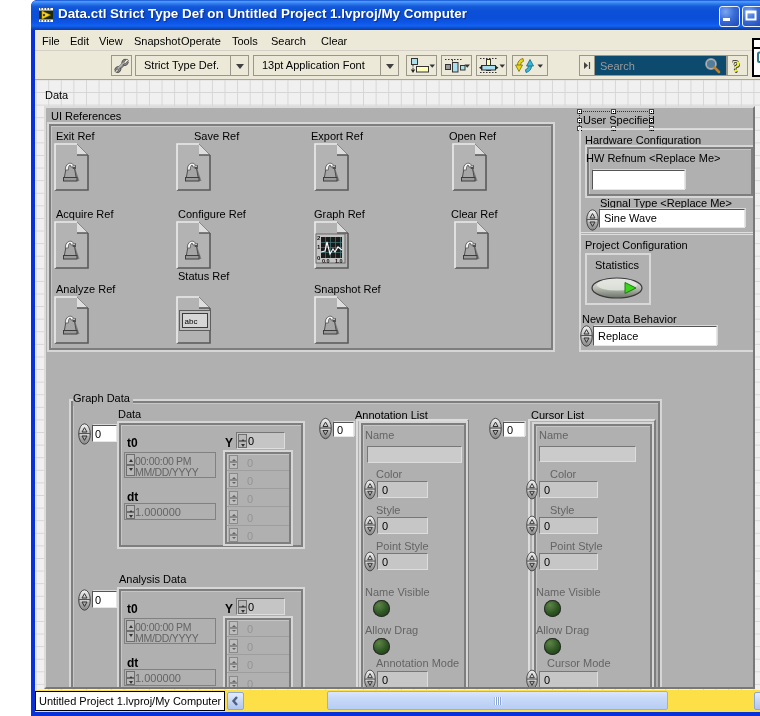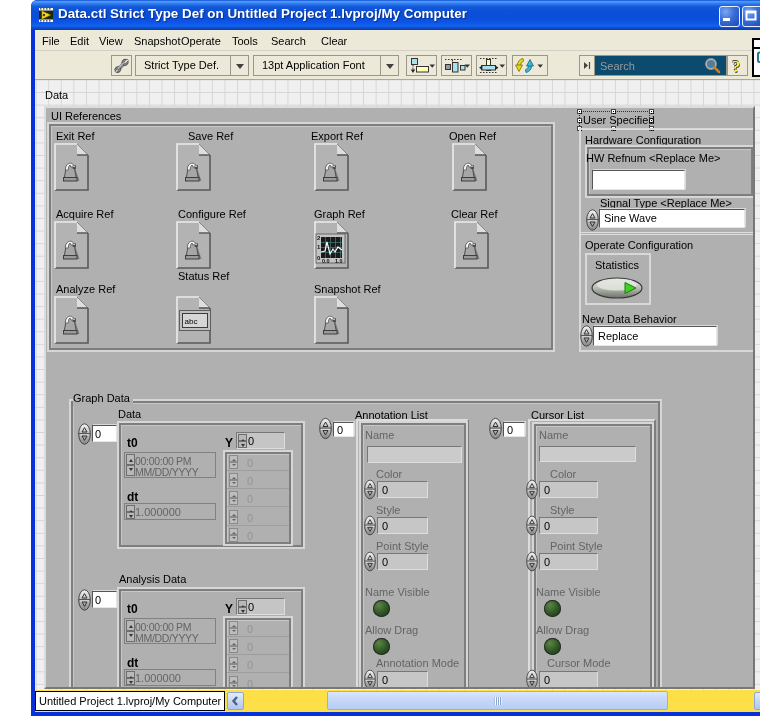--- a/index.html
+++ b/index.html
@@ -235,21 +235,21 @@
       </g>
     </svg>
   </div>
   <div id="panel" class="abs">
     <div class="lbl" style="left:10px;top:9px">Data</div>
     <div id="backdrop" class="abs">
 
       <div class="lbl" style="left:5px;top:2px">UI References</div>
       <div class="sunk" style="left:3px;top:16px;width:504px;height:226px"></div>
       <div class="lbl" style="left:10px;top:22px">Exit Ref</div>
-      <div class="lbl" style="left:142px;top:22px">Save Ref</div>
+      <div class="lbl" style="left:148px;top:22px">Save Ref</div>
       <div class="lbl" style="left:265px;top:22px">Export Ref</div>
       <div class="lbl" style="left:403px;top:22px">Open Ref</div>
       <div class="lbl" style="left:10px;top:100px">Acquire Ref</div>
       <div class="lbl" style="left:132px;top:100px">Configure Ref</div>
       <div class="lbl" style="left:268px;top:100px">Graph Ref</div>
       <div class="lbl" style="left:405px;top:100px">Clear Ref</div>
       <div class="lbl" style="left:10px;top:175px">Analyze Ref</div>
       <div class="lbl" style="left:132px;top:162px">Status Ref</div>
       <div class="lbl" style="left:268px;top:175px">Snapshot Ref</div>
       <svg class="abs" style="left:8px;top:35px" width="35" height="48">
@@ -328,21 +328,21 @@
       <div class="lbl" style="left:540px;top:44px">HW Refnum &lt;Replace Me&gt;</div>
       <div class="field" style="left:546px;top:62px;width:93px;height:20px"></div>
       <div class="lbl" style="left:554px;top:89px">Signal Type &lt;Replace Me&gt;</div>
       <svg class="abs" style="left:540px;top:101px" width="13" height="22">
           <use href="#spin"></use>
         </svg>
       <div class="field" style="left:553px;top:101px;width:146px;height:19px"></div>
       <div class="ftxt" style="left:558px;top:104px">Sine Wave</div>
       <div class="hbar" style="left:534px;top:124px;width:174px;height:2px"></div>
       <div class="hbar" style="left:534px;top:126px;width:173px;height:16px"></div>
-      <div class="lbl" style="left:539px;top:131px">Operate Configuration</div>
+      <div class="lbl" style="left:539px;top:131px">Project Configuration</div>
       <div class="abs" style="left:539px;top:145px;width:66px;height:52px;border:2px solid #d8d8d8;box-sizing:border-box"></div>
       <div class="lbl" style="left:549px;top:151px">Statistics</div>
       <svg class="abs" style="left:545px;top:169px" width="52" height="22">
           <use href="#okbtn"></use>
         </svg>
       <div class="lbl" style="left:536px;top:205px">New Data Behavior</div>
       <svg class="abs" style="left:534px;top:217px" width="13" height="22">
           <use href="#spin"></use>
         </svg>
       <div class="field" style="left:547px;top:218px;width:124px;height:20px"></div>

